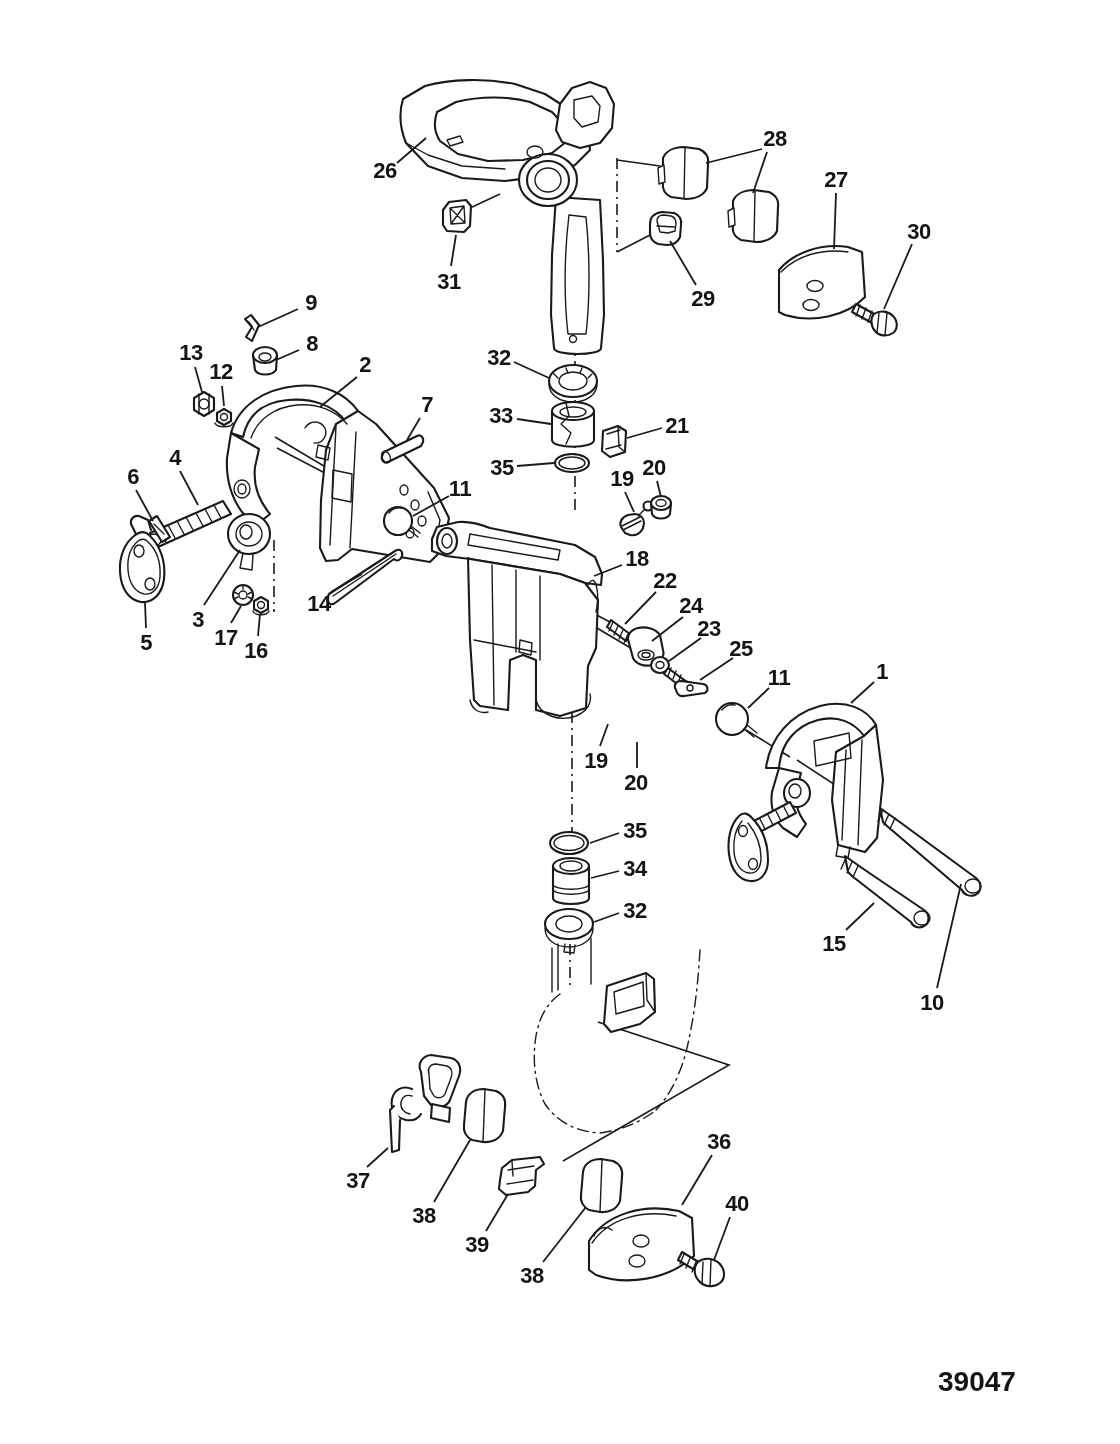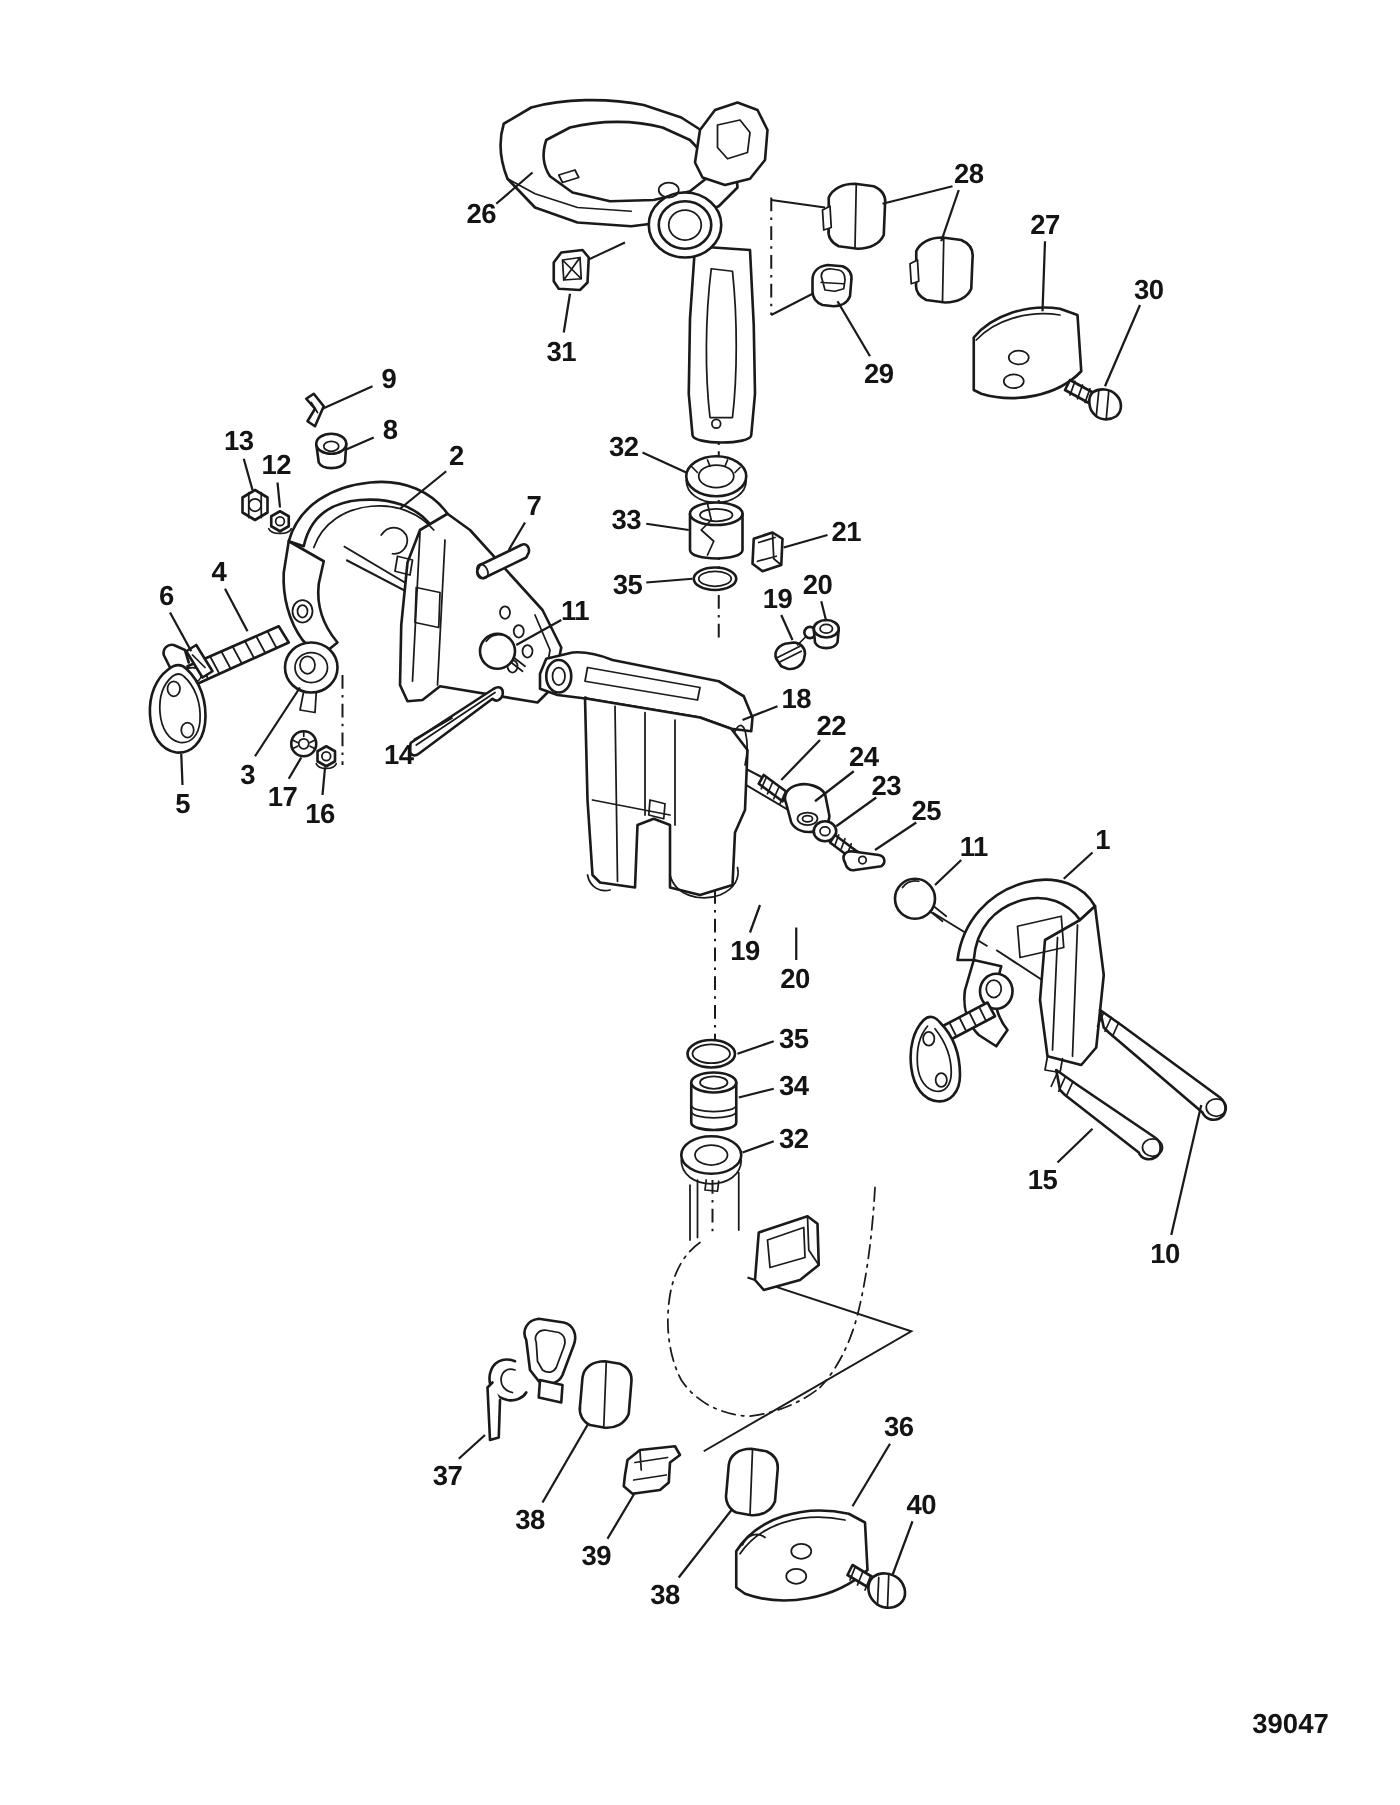--- a/index.html
+++ b/index.html
@@ -10,22 +10,22 @@
   #artwork path,#artwork line,#artwork ellipse,#artwork circle,#artwork polyline{
       stroke:#1a1a1a;stroke-width:2.1;fill:none;stroke-linecap:round;stroke-linejoin:round;}
   #artwork .f{fill:#ffffff;}
   #artwork .thin{stroke-width:1.4;}
   #construction line,#construction path,#construction polyline{
       stroke:#1a1a1a;stroke-width:1.6;fill:none;}
   .dashdot{stroke-dasharray:11 5 2 5;}
   #leader-lines line{stroke:#1a1a1a;stroke-width:1.8;}
   #callout-labels text{font-family:"Liberation Sans",sans-serif;font-weight:bold;
       font-size:22px;fill:#141414;text-anchor:middle;letter-spacing:-0.5px;}
-  .figure-number{position:absolute;left:938px;top:1366px;width:125px;text-align:right;
-      font-weight:bold;font-size:22px;color:#141414;letter-spacing:0px;}
+  .figure-number{position:absolute;left:938px;top:1366px;width:125px;text-align:left;
+      font-weight:bold;font-size:28px;color:#141414;letter-spacing:0px;}
 </style>
 </head>
 <body>
 
 <div class="page">
 <svg id="diagram-svg" width="1120" height="1444" viewBox="0 0 1120 1444">
 
   <g id="construction">
     <line class="dashdot" x1="575" y1="338" x2="575" y2="512"></line>
     <line class="dashdot" x1="572" y1="712" x2="572" y2="838"></line>

